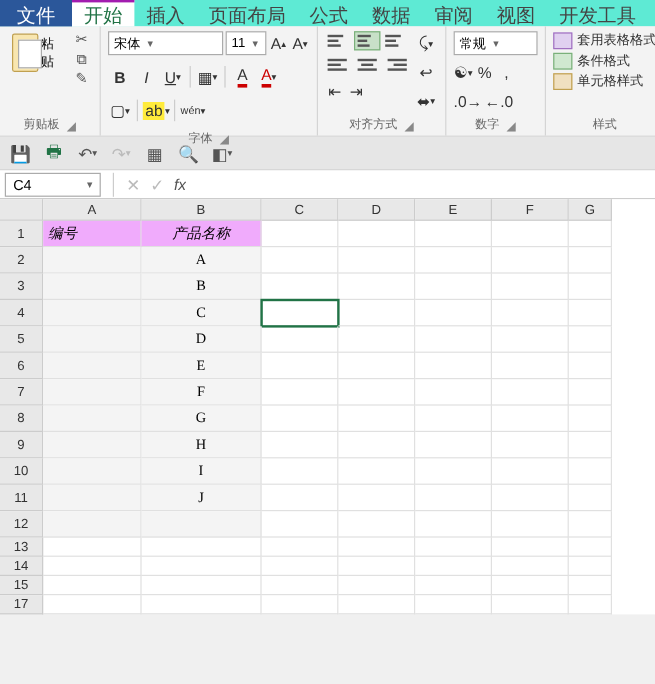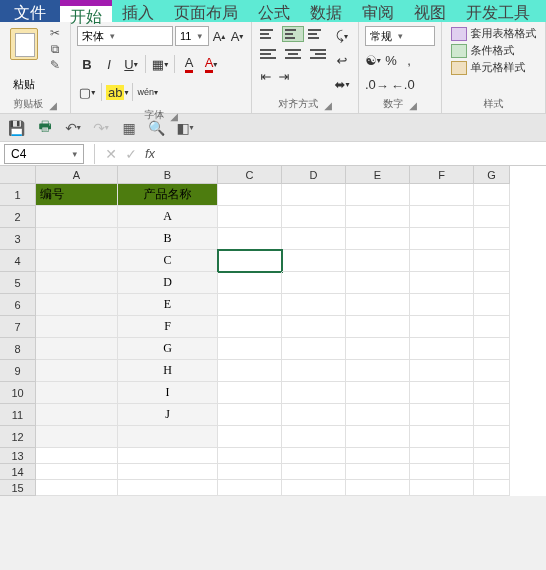--- a/index.html
+++ b/index.html
@@ -2,30 +2,30 @@
 <html><head>
 <meta charset="utf-8">
 <style>
   * { box-sizing: border-box; margin: 0; padding: 0; }
   body { font-family: "Microsoft YaHei", sans-serif; font-size: 12px; background: #f0f0f0; user-select: none; overflow: hidden; width: 546px; height: 570px; }
   
   
   .menu-tabs { display: flex; background: #5eead4; height: 22px; font-size: 16px; }
   .menu-tab { padding: 3px 10px; cursor: pointer; color: #444; }
   .menu-tab.file { background: #2b579a; color: #fff; padding: 3px 14px; }
-  .menu-tab.active { background: #fff; color: #217346; border-top: 6px solid #a21caf; padding-top:1px;}
+  .menu-tab.active { background: #fff; color: #217346; border-top: 2px solid #a21caf; padding-top:1px;}
   
   
   .ribbon { display: flex; background: #f3f3f3; border-bottom: 1px solid #d4d4d4; height: 92px; font-size: 11px; }
   .ribbon-group { border-right: 1px solid #d4d4d4; padding: 4px 6px 2px 6px; display:flex; flex-direction:column; justify-content: space-between; align-items:center;}
   .ribbon-group-label { font-size: 10px; color: #666; text-align:center; padding-top:2px;}
   .ribbon-body { flex:1; display:flex; align-items:flex-start; gap:4px;}
   
   
-  .paste-big { display:flex; flex-direction:column; align-items:center; gap:17px; padding: 2px 4px;}
+  .paste-big { display:flex; flex-direction:row; align-items:center; gap:2px; padding: 2px 4px;}
   .paste-icon { width: 28px; height: 32px; background: #f8e6b0; border:1px solid #c0a050; border-radius:2px; position:relative;}
   .paste-icon::before{content:""; position:absolute; top:4px; left:4px; width:18px; height:22px; background:#fff; border:1px solid #aaa;}
   .clip-side { display:flex; flex-direction:column; gap:2px;}
   .mini-ico { width:18px; height:14px; display:flex; align-items:center; justify-content:center; color:#555; font-size:12px;}
   
   
   .font-row { display:flex; gap:2px; align-items:center; margin-bottom:4px;}
   .combo { border:1px solid #ababab; background:#fff; height:20px; display:flex; align-items:center; padding:0 4px; font-size:11px; gap:6px;}
   .combo .dd { color:#666; font-size:9px;}
   .btn { min-width:20px; height:20px; display:flex; align-items:center; justify-content:center; color:#333; font-size:13px; cursor:pointer;}
@@ -73,21 +73,21 @@
   .col-h:nth-child(8){width:36px;}
   
   .row { display:flex; height:22px;}
   .row.small { height:16px;}
   .row-h { width:36px; background:#e8e8e8; border-right:1px solid #ccc; border-bottom:1px solid #ccc; text-align:center; font-size:11px; color:#333; display:flex; align-items:center; justify-content:center;}
   .cell { border-right:1px solid #e0e0e0; border-bottom:1px solid #e0e0e0; font-size:12px; font-family: "SimSun","宋体",serif; display:flex; align-items:center; padding:0 4px;}
   .cA{width:82px;}
   .cB{width:100px; justify-content:center;}
   .cC,.cD,.cE,.cF{width:64px;}
   .cG{width:36px;}
-  .hdr{ background:#4d7c0f; font-weight:normal;}
+  .hdr{ background:#f0abfc; font-weight:normal;font-style:italic;}
   .shade{ background:#f4f4f4;}
   .cell.sel{ outline:2px solid #217346; outline-offset:-1px; background:#fff;}
   
   .launcher{ font-size:10px; color:#888; align-self:flex-end;}
 </style>
 </head>
 <body>
 
 <div class="menu-tabs">
   <div class="menu-tab file">文件</div>
@@ -453,14 +453,24 @@
       <div class="row small">
         <div class="row-h">15</div>
         <div class="cell cA"></div>
         <div class="cell cB"></div>
         <div class="cell cC"></div>
         <div class="cell cD"></div>
         <div class="cell cE"></div>
         <div class="cell cF"></div>
         <div class="cell cG"></div>
       </div>
+      <div class="row small">
+        <div class="row-h">17</div>
+        <div class="cell cA"></div>
+        <div class="cell cB"></div>
+        <div class="cell cC"></div>
+        <div class="cell cD"></div>
+        <div class="cell cE"></div>
+        <div class="cell cF"></div>
+        <div class="cell cG"></div>
+      </div>
     </div>
 </div>
 
 </body></html>

